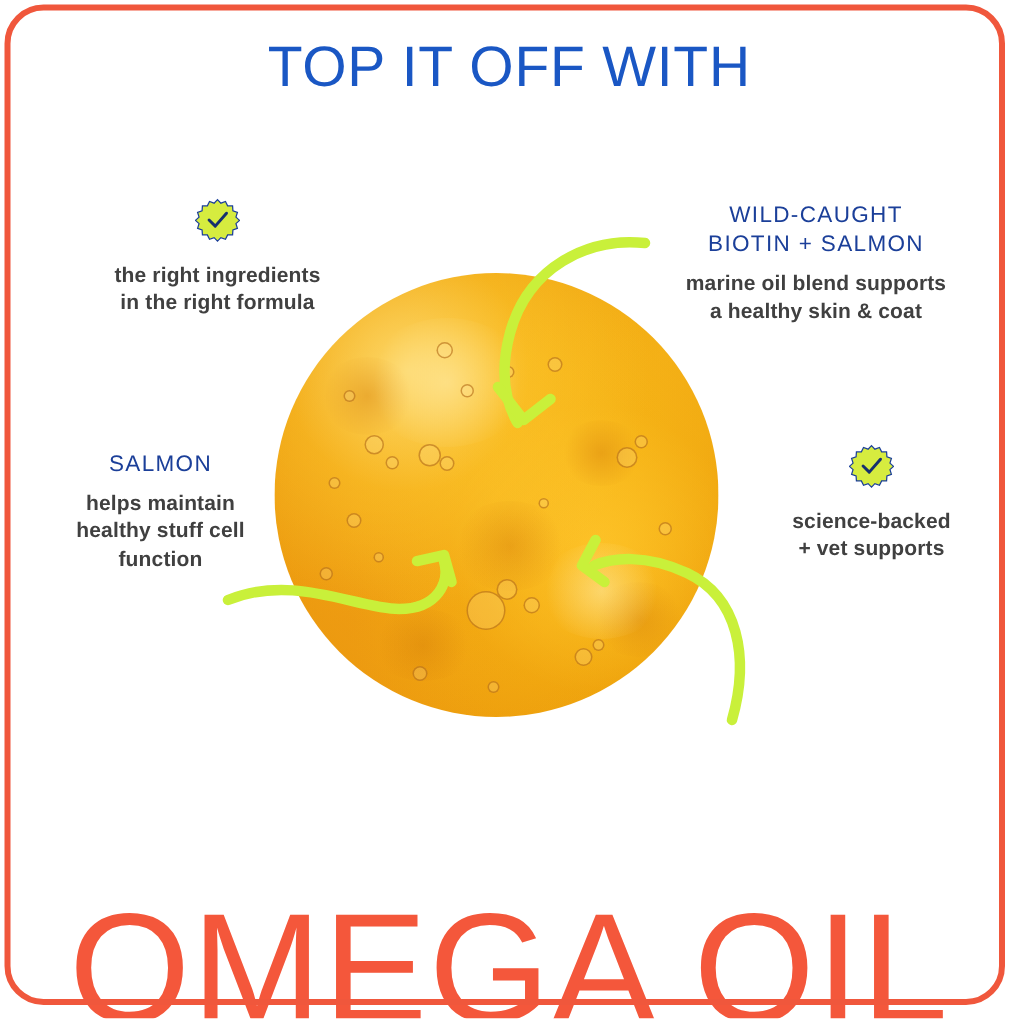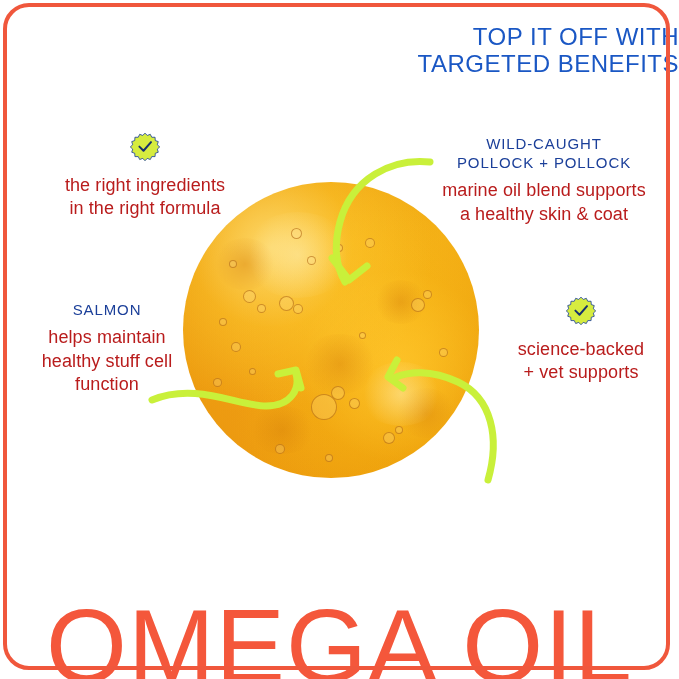--- a/index.html
+++ b/index.html
@@ -32,23 +32,23 @@
     box-sizing: border-box;
     pointer-events: none;
     z-index: 40;
   }
   
   #headline {
     position: absolute;
     left: 0;
     top: 24px;
     width: 679px;
-    text-align: right;
+    text-align: center;
     color: #1a57c4;
-    font-size: 24px;
+    font-size: 38px;
     line-height: 1.12;
     letter-spacing: 0.5px;
     font-weight: 400;
     z-index: 20;
   }
   #headline .hl-line { display: block; white-space: pre; }
   
   #oil-circle {
     position: absolute;
     left: 183px;
@@ -102,24 +102,24 @@
     display: block;
     color: #1b3f99;
     font-size: 15px;
     line-height: 1.28;
     letter-spacing: 0.9px;
     font-weight: 400;
     white-space: pre;
   }
   .callout .body {
     display: block;
-    color: #b91c1c;
-    font-size: 18px;
+    color: #404040;
+    font-size: 14px;
     line-height: 1.3;
-    font-weight: normal;
+    font-weight: bold;
     letter-spacing: 0.1px;
     white-space: pre;
   }
   .callout .kicker + .body { margin-top: 7px; }
   
   .badge {
     position: relative;
     width: 30px;
     height: 30px;
     margin: 0 auto 12px auto;
@@ -197,40 +197,39 @@
       <path d="M152,400 C196,382 238,406 266,406 C292,406 300,388 296,374"></path>
       <polyline points="278,374 296,370 301,388"></polyline>
 
       <path d="M488,480 C500,438 492,398 458,382 C430,369 408,372 396,377"></path>
       <polyline points="397,360 388,377 403,388"></polyline>
     </g>
   </svg>
 
   <div id="headline">
     <span class="hl-line">TOP IT OFF WITH</span>
-    <span class="hl-line">TARGETED BENEFITS</span>
   </div>
 
   <div class="callout" id="callout-ingredients">
     <div class="badge">
       <svg width="30" height="30" viewBox="0 0 40 40">
         <path d="M20 1.5 L23 4.6 L27.1 3.1 L29 7 L33.4 7 L33.7 11.4 L37.7 12.8 L36.4 17 L39.6 19.9
                  L36.4 22.8 L37.7 27 L33.7 28.4 L33.4 32.8 L29 32.8 L27.1 36.7 L23 35.2 L20 38.3
                  L17 35.2 L12.9 36.7 L11 32.8 L6.6 32.8 L6.3 28.4 L2.3 27 L3.6 22.8 L0.4 19.9
                  L3.6 17 L2.3 12.8 L6.3 11.4 L6.6 7 L11 7 L12.9 3.1 L17 4.6 Z" fill="#d6ec3f" stroke="#1b3f99" stroke-width="1.1"></path>
         <polyline points="12.5,19.5 18,25 28,13.5" fill="none" stroke="#152f6e" stroke-width="2.6" stroke-linecap="round" stroke-linejoin="round"></polyline>
       </svg>
     </div>
     <span class="body">the right ingredients
 in the right formula</span>
   </div>
 
   <div class="callout" id="callout-pollock">
     <span class="kicker">WILD-CAUGHT
-POLLOCK + POLLOCK</span>
+BIOTIN + SALMON</span>
     <span class="body">marine oil blend supports
 a healthy skin &amp; coat</span>
   </div>
 
   <div class="callout" id="callout-biotin">
     <span class="kicker">SALMON</span>
     <span class="body">helps maintain
 healthy stuff cell
 function</span>
   </div>

